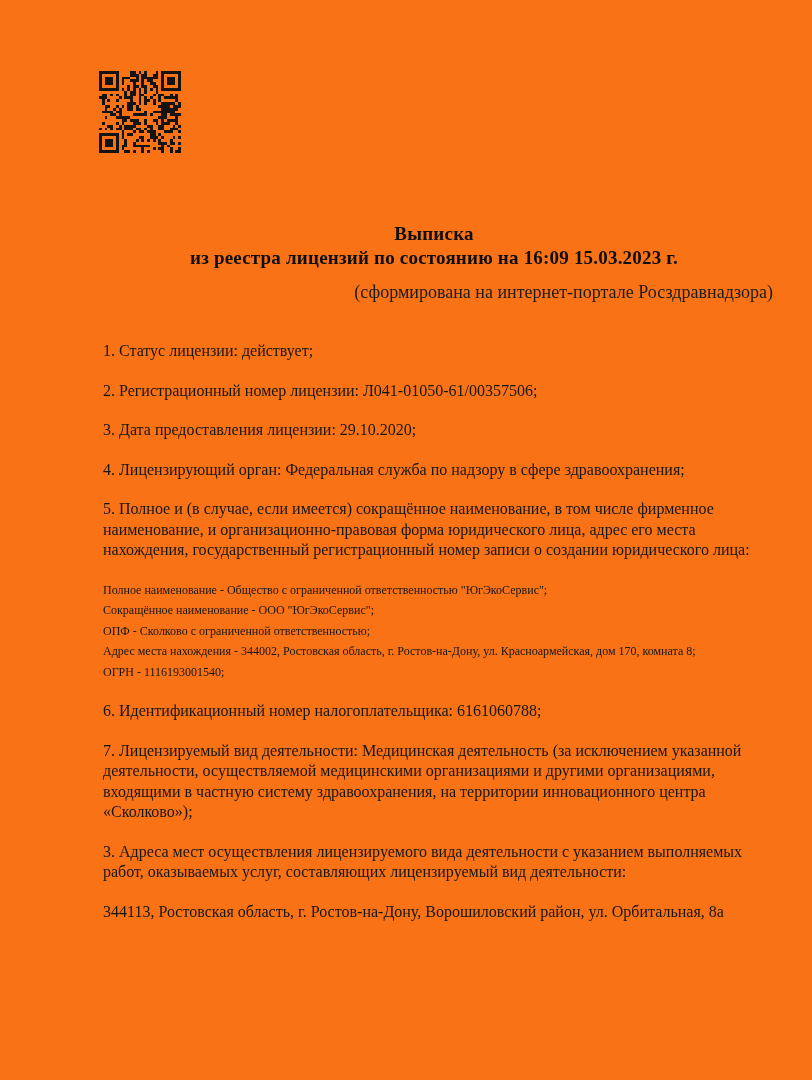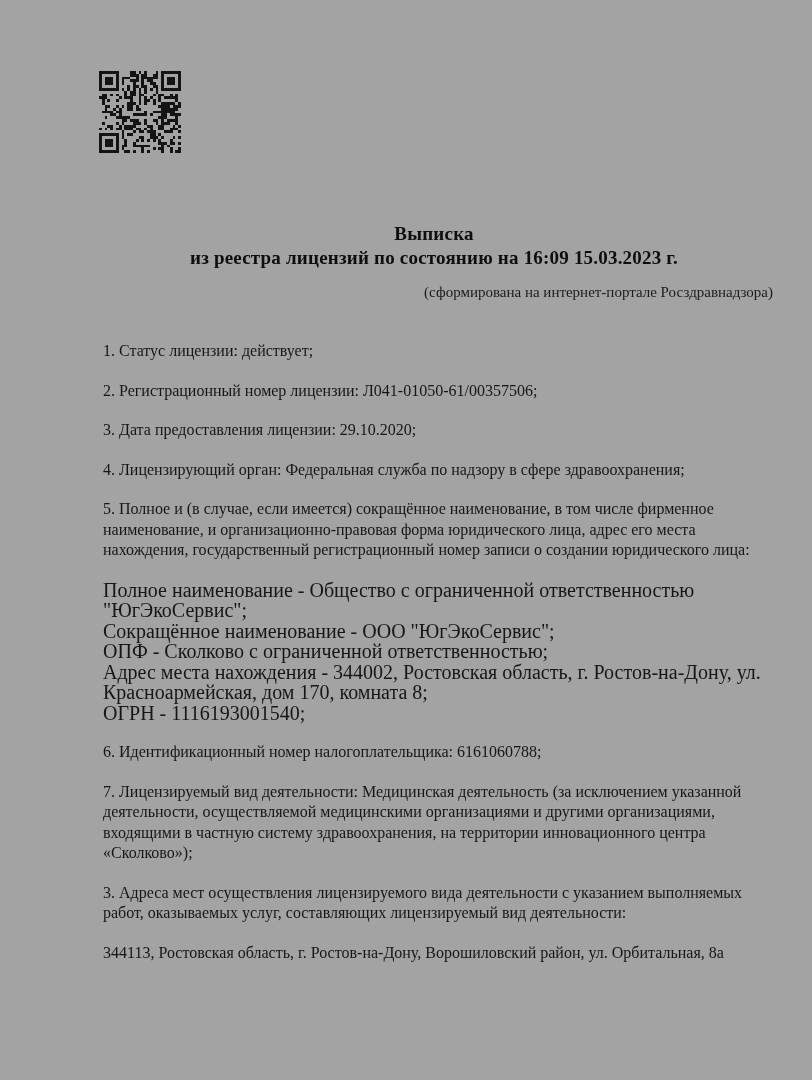--- a/index.html
+++ b/index.html
@@ -5,21 +5,21 @@
 <style>
   html, body {
     margin: 0;
     padding: 0;
     background: #ffffff;
   }
   .page {
     position: relative;
     width: 812px;
     height: 1080px;
-    background: #a3a3a3;
+    background: #f97316;
     font-family: "Liberation Serif", "DejaVu Serif", serif;
     color: #161616;
     overflow: hidden;
   }
   .qr {
     position: absolute;
     left: 99px;
     top: 70px;
     width: 82px;
     height: 84px;
@@ -36,34 +36,34 @@
     text-align: center;
     font-weight: bold;
     font-size: 19px;
     line-height: 23.5px;
     color: #0e0e0e;
     letter-spacing: 0.2px;
   }
   .subtitle {
     margin-top: 15px;
     text-align: right;
-    font-size: 15px;
+    font-size: 18px;
     line-height: 17px;
     color: #1c1c1c;
   }
   .para {
     margin: 19px 0 0 8px;
     font-size: 16px;
     line-height: 20.5px;
   }
   .para.first {
     margin-top: 40px;
   }
   .org-line {
-    font-size: 20px;
+    font-size: 12px;
     line-height: 20.5px;
   }
 </style>
 </head>
 <body>
 
 <div class="page">
 
   <svg class="qr" viewBox="0 0 29 29" shape-rendering="crispEdges" xmlns="http://www.w3.org/2000/svg">
       <rect x="0" y="0" width="1" height="1"></rect>

